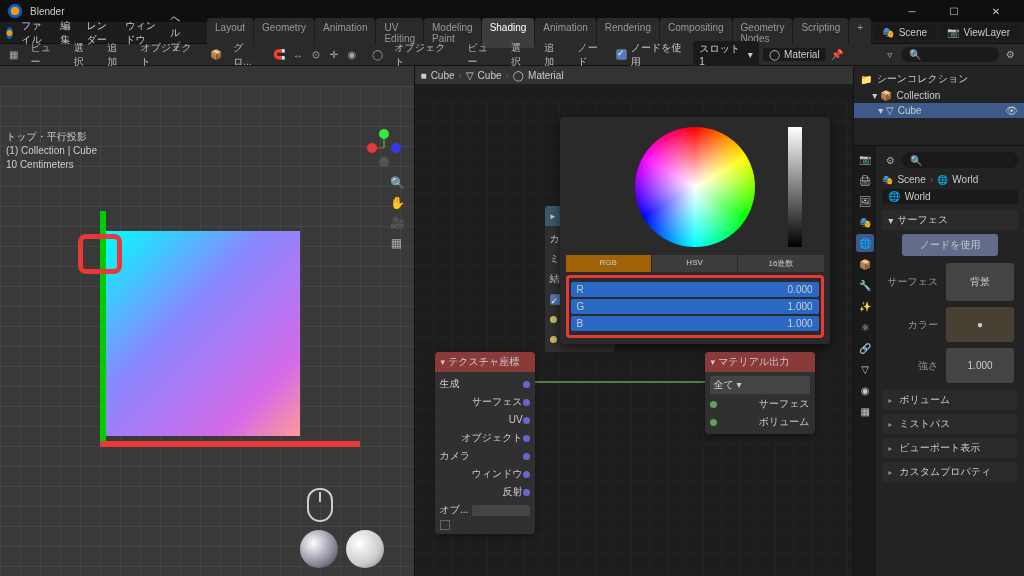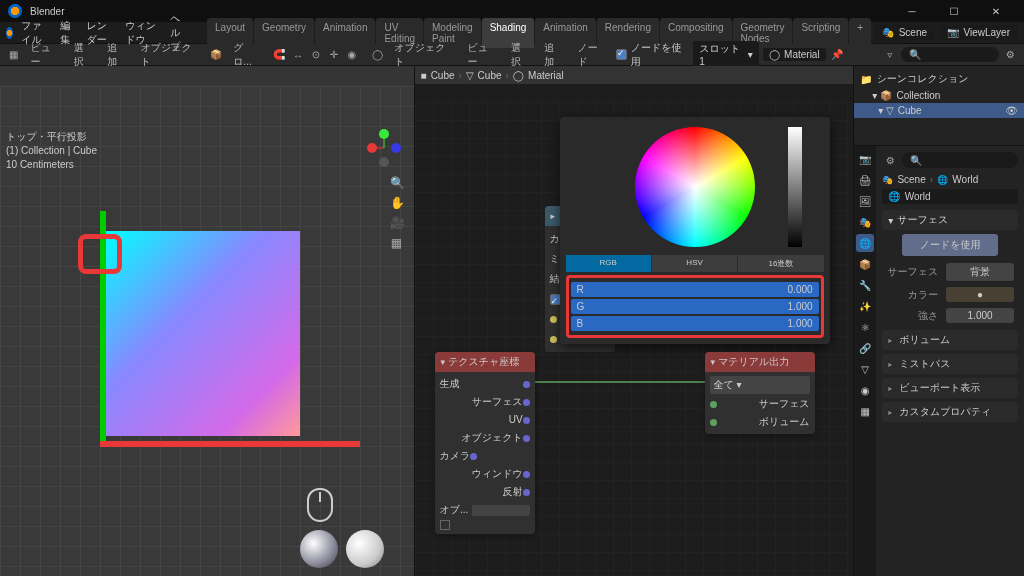--- a/index.html
+++ b/index.html
@@ -49,40 +49,40 @@
 .socket{width:7px;height:7px;border-radius:50%;background:#999;display:inline-block}
 .socket.c{background:#ccc15a}
 .socket.v{background:#6666cc}
 .socket.s{background:#5ea05e}
 .color-picker{position:absolute;left:145px;top:15px;width:270px;background:#2a2a2a;border-radius:4px;padding:6px;box-shadow:0 4px 12px rgba(0,0,0,.6)}
 .color-wheel{width:120px;height:120px;border-radius:50%;margin:4px auto;background:conic-gradient(red,yellow,lime,cyan,blue,magenta,red);position:relative}
 .color-wheel::after{content:"";position:absolute;inset:0;border-radius:50%;background:radial-gradient(circle,#fff 0%,transparent 70%)}
 .color-slider{width:14px;height:120px;background:linear-gradient(#fff,#000);position:absolute;right:28px;top:10px}
 .cp-tabs{display:flex;gap:1px;margin-top:4px}
 .cp-tab{flex:1;padding:3px;text-align:center;background:#3d3d3d;cursor:pointer;font-size:8px}
-.cp-tab.active{background:#0369a1}
+.cp-tab.active{background:#a16207}
 .cp-rows{border:3px solid #e83838;border-radius:4px;margin-top:3px;padding:2px}
 .cp-row{display:flex;background:#2969c4;margin:2px 0;padding:2px 6px;justify-content:space-between;font-size:8px;border-radius:2px}
 .mix-node{position:absolute;left:130px;top:104px;width:70px;background:#303030;border-radius:3px}
 .mix-node .node-header{background:#3a5a6a}
 .mix-node .node-body{font-size:8px;line-height:1.8}
 .right-panel{width:170px;background:#232323;display:flex;flex-direction:column}
 .outliner{flex:0 0 80px;background:#232323;border-bottom:1px solid #111}
 .outliner-tree{padding:4px 6px;font-size:9px}
 .tree-item{padding:2px 0;display:flex;align-items:center;gap:4px}
 .tree-item.sel{background:#3d5a8a;margin:0 -6px;padding:2px 6px}
 .props{flex:1;background:#232323;display:flex}
 .props-tabs{width:22px;background:#1a1a1a;display:flex;flex-direction:column;gap:3px;padding-top:4px;align-items:center}
 .prop-tab{width:18px;height:18px;display:flex;align-items:center;justify-content:center;border-radius:3px;font-size:10px}
 .prop-tab.active{background:#3d5a8a}
 .props-content{flex:1;padding:6px;font-size:9px}
 .prop-header{background:#2a2a2a;padding:3px 6px;margin:4px 0;border-radius:3px;display:flex;align-items:center;gap:4px}
 .prop-row{display:flex;padding:3px 4px;align-items:center}
 .prop-row-label{width:60px;text-align:right;padding-right:8px;color:#999}
-.prop-row-val{flex:1;background:#444;padding:2px 6px;border-radius:3px;text-align:center}
+.prop-row-val{flex:1;background:#444;padding:12px 6px;border-radius:3px;text-align:center}
 .node-btn{background:#616d8a;padding:4px;text-align:center;border-radius:3px;margin:4px 20px}
 svg.conn{position:absolute;inset:0;width:100%;height:100%;pointer-events:none}
 .search-box{background:#1a1a1a;border-radius:10px;padding:2px 8px;width:100px;display:flex;align-items:center;gap:4px}
 .hdr-right{margin-left:auto;display:flex;align-items:center;gap:4px}
 .scene-field{background:#1a1a1a;border-radius:3px;padding:2px 8px;display:flex;align-items:center;gap:4px}
 .checkbox{width:11px;height:11px;border:1px solid #666;background:#4d7ec4;display:inline-block;border-radius:2px;position:relative}
 .checkbox::after{content:"✓";position:absolute;top:-2px;left:0;font-size:9px;color:#fff}
 .collapse-arrow{color:#888;font-size:8px;margin-right:3px}
 .breadcrumb{display:flex;align-items:center;gap:4px;font-size:9px}
 .bc-sep{color:#666}
@@ -287,21 +287,21 @@
               <span class="socket v"></span>
             </div>
           <div class="node-row" style="justify-content:flex-end">
               <span>UV</span> 
               <span class="socket v"></span>
             </div>
           <div class="node-row" style="justify-content:flex-end">
               <span>オブジェクト</span> 
               <span class="socket v"></span>
             </div>
-          <div class="node-row" style="justify-content:flex-start">
+          <div class="node-row" style="justify-content:space-between">
               <span>カメラ</span> 
               <span class="socket v"></span>
             </div>
           <div class="node-row" style="justify-content:flex-end">
               <span>ウィンドウ</span> 
               <span class="socket v"></span>
             </div>
           <div class="node-row" style="justify-content:flex-end">
               <span>反射</span> 
               <span class="socket v"></span>

